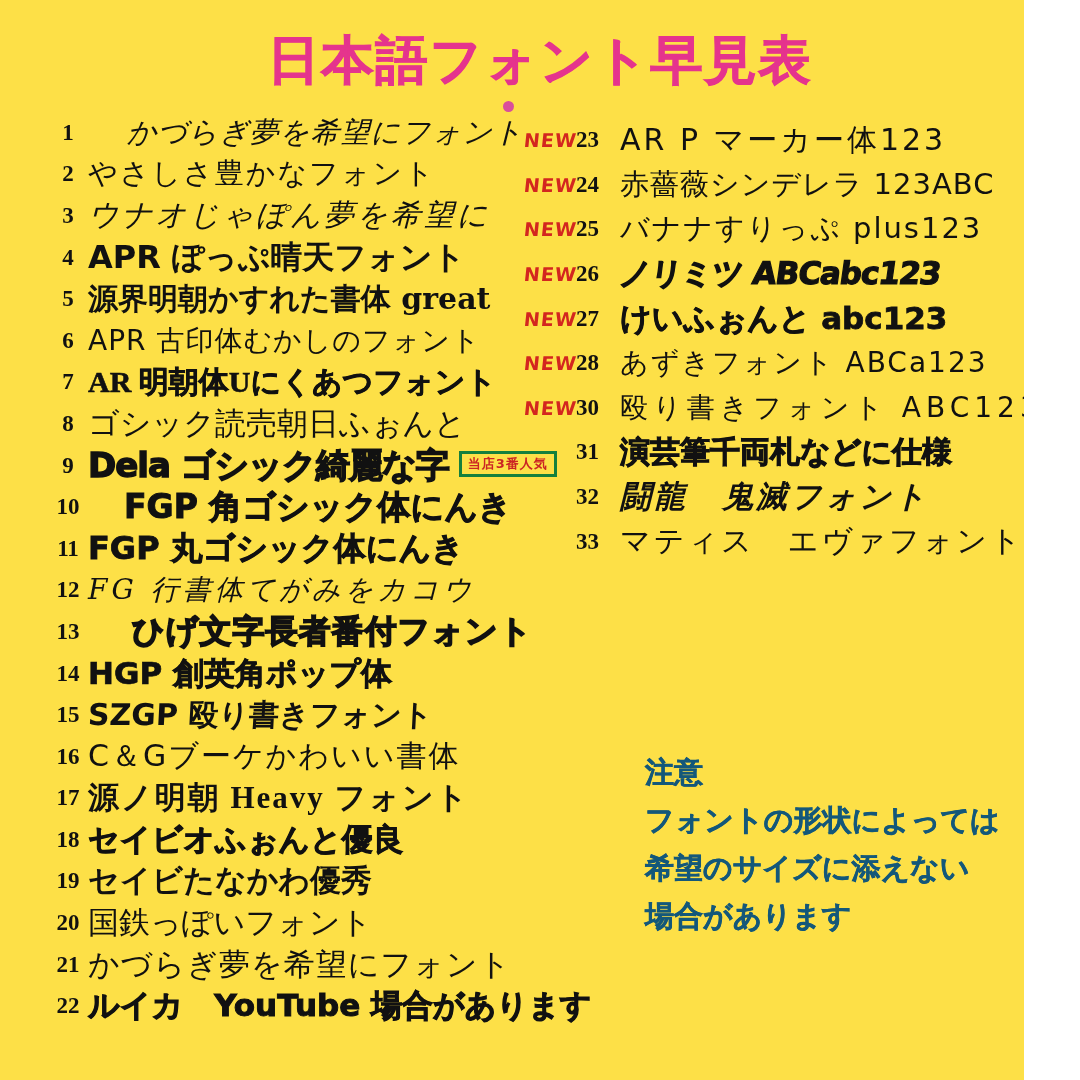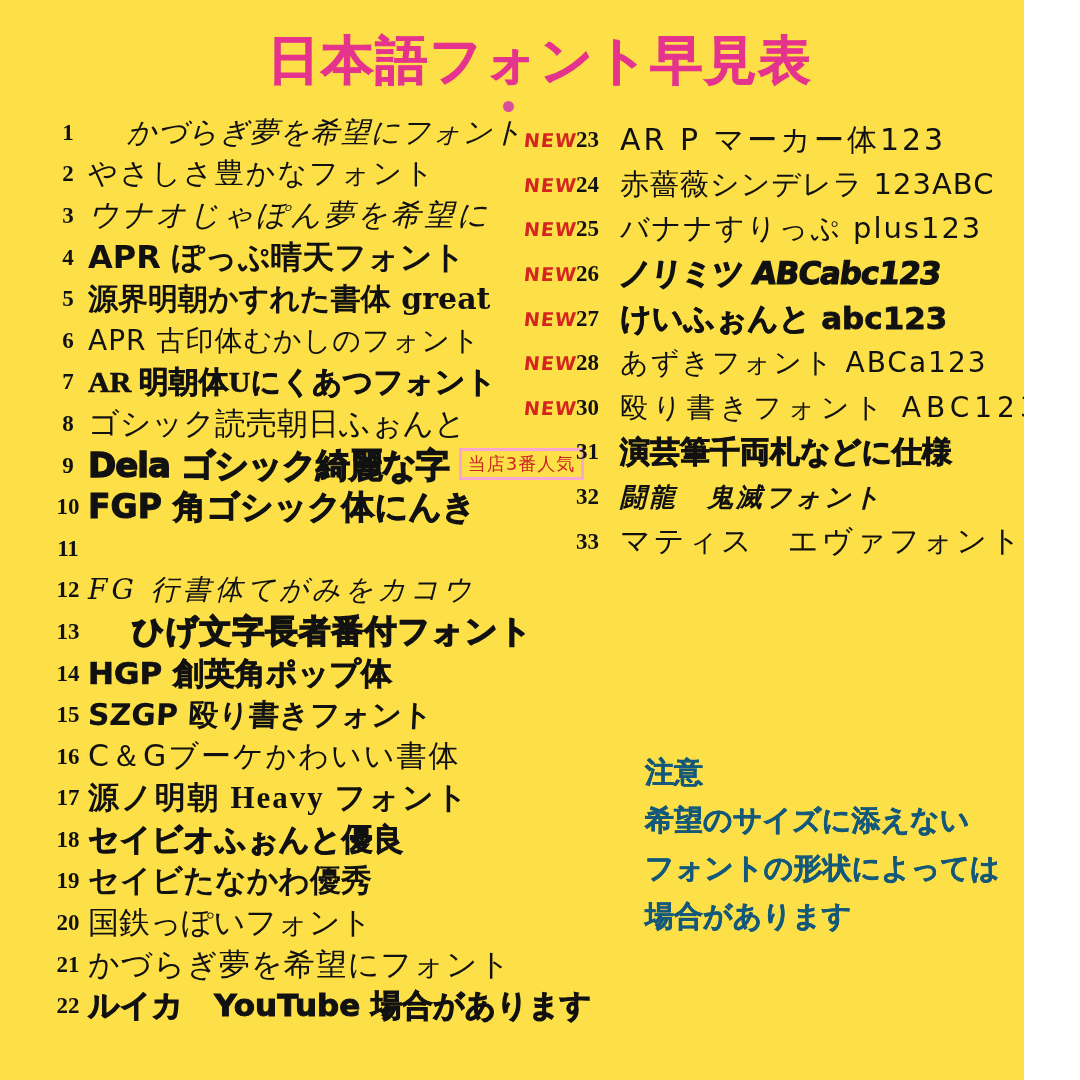--- a/index.html
+++ b/index.html
@@ -15,55 +15,55 @@
   .col-left{position:absolute;left:48px;top:112px;width:575px;}
   .col-left .row{height:41.6px;display:flex;align-items:center;white-space:nowrap;}
   .col-right{position:absolute;left:524px;top:118px;width:545px;}
   .col-right .row{height:44.6px;display:flex;align-items:center;white-space:nowrap;}
   .num{font-family:"Liberation Serif","DejaVu Serif",serif;font-weight:700;font-size:23px;
        width:40px;text-align:center;flex:0 0 auto;}
   .col-right .num{width:44px;text-align:left;}
   .prefix{position:relative;width:52px;flex:0 0 auto;color:#d3261f;font-weight:800;
           font-size:19px;letter-spacing:1px;transform:skewX(-6deg);}
   .sample{flex:0 0 auto;}
-  .badge{display:inline-block;margin-left:10px;padding:1px 6px;border:3px solid #f9a8d4;
-         color:#cb2424;font-size:18px;font-weight:400;letter-spacing:1px;white-space:nowrap;
+  .badge{display:inline-block;margin-left:10px;padding:1px 6px;border:3px solid #15803d;
+         color:#cb2424;font-size:13px;font-weight:700;letter-spacing:1px;white-space:nowrap;
          transform:translateY(-2px);}
   
   .f1 {font-family:"DejaVu Serif",serif;font-style:italic;font-size:29px;letter-spacing:1px;margin-left:39px;}
   .f2 {font-family:"Liberation Serif",serif;font-size:29px;letter-spacing:2px;}
   .f3 {font-family:"DejaVu Serif",serif;font-style:italic;font-size:30px;letter-spacing:3px;}
   .f4 {font-family:"DejaVu Sans",sans-serif;font-weight:700;font-size:32px;}
   .f5 {font-family:"DejaVu Serif",serif;font-weight:700;font-size:30px;}
   .f6 {font-family:"DejaVu Sans",sans-serif;font-size:28px;letter-spacing:1px;}
   .f7 {font-family:"Liberation Serif",serif;font-weight:700;font-size:30px;-webkit-text-stroke:0.6px #111;}
   .f8 {font-family:"DejaVu Sans",sans-serif;font-size:31px;}
   .f9 {font-family:"DejaVu Sans",sans-serif;font-weight:700;font-size:34px;-webkit-text-stroke:1.4px #111;letter-spacing:-1px;}
-  .f10{font-family:"DejaVu Sans",sans-serif;font-weight:700;font-size:33px;-webkit-text-stroke:1px #111;}
+  .f10{font-family:"DejaVu Sans",sans-serif;font-weight:700;font-size:33px;margin-left:36px;-webkit-text-stroke:1px #111;}
   .f11{font-family:"DejaVu Sans",sans-serif;font-weight:700;font-size:32px;-webkit-text-stroke:0.8px #111;}
   .f12{font-family:"DejaVu Serif",serif;font-style:italic;font-size:28px;letter-spacing:4px;}
   .f13{font-family:"DejaVu Sans",sans-serif;font-weight:700;font-size:32px;-webkit-text-stroke:1.6px #111;letter-spacing:1px;margin-left:44px;}
   .f14{font-family:"DejaVu Sans",sans-serif;font-weight:700;font-size:31px;-webkit-text-stroke:0.7px #111;}
   .f15{font-family:"DejaVu Sans",sans-serif;font-weight:700;font-size:30px;transform:skewX(-3deg);}
   .f16{font-family:"DejaVu Sans",sans-serif;font-size:30px;letter-spacing:2px;}
   .f17{font-family:"Liberation Serif",serif;font-weight:700;font-size:31px;letter-spacing:2px;}
   .f18{font-family:"DejaVu Serif",serif;font-weight:700;font-size:31px;-webkit-text-stroke:0.8px #111;}
   .f19{font-family:"DejaVu Serif",serif;font-weight:700;font-size:31px;}
   .f20{font-family:"DejaVu Sans",sans-serif;font-size:31px;font-weight:500;}
   .f21{font-family:"Liberation Serif",serif;font-size:31px;letter-spacing:1px;}
   .f22{font-family:"DejaVu Sans",sans-serif;font-weight:700;font-size:31px;-webkit-text-stroke:1px #111;}
   .f23{font-family:"DejaVu Sans",sans-serif;font-size:30px;letter-spacing:3px;}
   .f24{font-family:"DejaVu Sans",sans-serif;font-size:29px;letter-spacing:1px;}
   .f25{font-family:"DejaVu Sans",sans-serif;font-size:29px;font-weight:500;letter-spacing:2px;}
   .f26{font-family:"DejaVu Sans",sans-serif;font-weight:700;font-size:31px;-webkit-text-stroke:1.2px #111;transform:skewX(-8deg);letter-spacing:-1px;}
   .f27{font-family:"DejaVu Sans",sans-serif;font-weight:700;font-size:31px;-webkit-text-stroke:0.8px #111;}
   .f28{font-family:"DejaVu Sans",sans-serif;font-size:28px;letter-spacing:2px;}
   .f30{font-family:"DejaVu Sans",sans-serif;font-size:28px;letter-spacing:5px;}
   .f31{font-family:"DejaVu Serif",serif;font-weight:700;font-size:30px;-webkit-text-stroke:1px #111;}
-  .f32{font-family:"DejaVu Serif",serif;font-weight:700;font-style:italic;font-size:26px;letter-spacing:3px;}
+  .f32{font-family:"DejaVu Serif",serif;font-weight:700;font-style:italic;font-size:31px;letter-spacing:3px;}
   .f33{font-family:"Liberation Serif",serif;font-size:30px;font-weight:500;letter-spacing:3px;}
   
   .note{position:absolute;left:645px;top:748px;width:420px;color:#14587a;
         font-weight:700;font-size:29px;line-height:48px;
         font-family:"DejaVu Sans",sans-serif;-webkit-text-stroke:0.5px #14587a;}
   .note div{white-space:nowrap;}
 </style>
 </head>
 <body>
 
@@ -109,20 +109,21 @@
         <span class="num">9</span>
         <span class="sample f9">Dela ゴシック綺麗な字</span>
         <span class="badge">当店3番人気</span>
       </div>
     <div class="row">
         <span class="num">10</span>
         <span class="sample f10">FGP 角ゴシック体にんき</span>
       </div>
     <div class="row">
         <span class="num">11</span>
+        <span class="sample f11">FGP 丸ゴシック体にんき</span>
       </div>
     <div class="row">
         <span class="num">12</span>
         <span class="sample f12">FG 行書体てがみをカコウ</span>
       </div>
     <div class="row">
         <span class="num">13</span>
         <span class="sample f13">ひげ文字長者番付フォント</span>
       </div>
     <div class="row">
@@ -211,18 +212,18 @@
       </div>
     <div class="row">
         <span class="prefix"></span>
         <span class="num">33</span>
         <span class="sample f33">マティス　エヴァフォント</span>
       </div>
   </div>
 
   <div class="note">
     <div>注意</div>
+    <div>フォントの形状によっては</div>
     <div>希望のサイズに添えない</div>
-    <div>フォントの形状によっては</div>
     <div>場合があります</div>
   </div>
 
 </div>
 
 </body></html>

